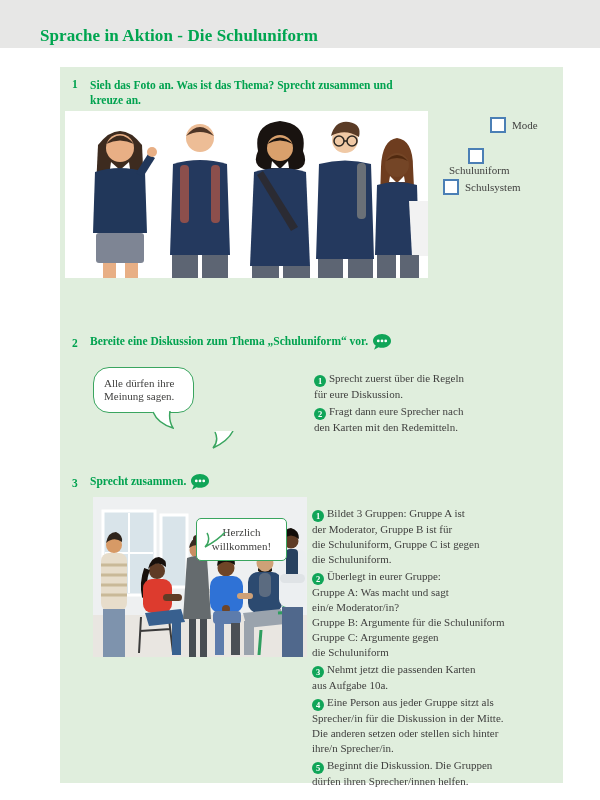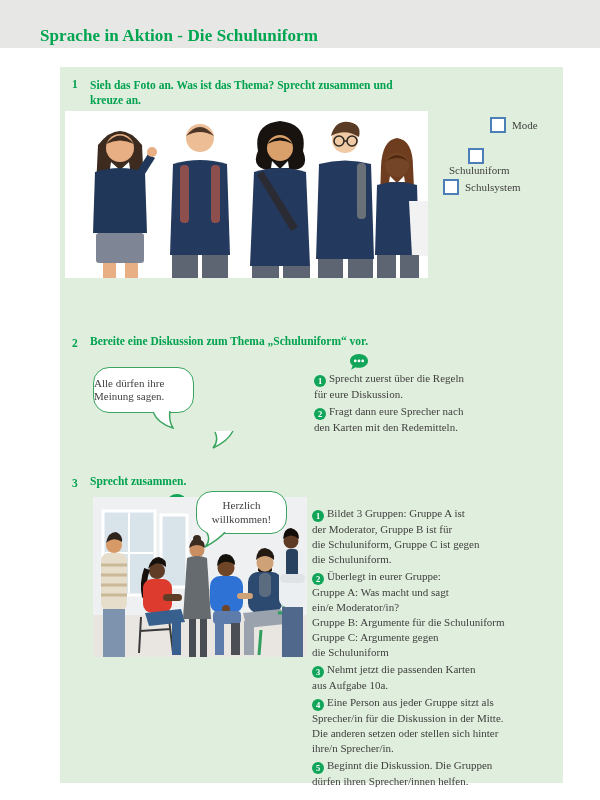--- a/index.html
+++ b/index.html
@@ -16,39 +16,39 @@
   }
   .panel { position:absolute; left:60px; top:67px; width:503px; height:716px; background:#e0eedd; }
 
   .ex-num {
     position:absolute; font-size:11.5px; font-weight:bold; color:#00a24f;
   }
   .ex-head {
     position:absolute; font-size:11.5px; font-weight:bold; color:#00a24f;
     line-height:14.5px; white-space:pre-line;
   }
-  .head-row { position:absolute; display:flex; align-items:flex-end; gap:5px;flex-direction:column; }
+  .head-row { position:absolute; display:flex; align-items:flex-start; gap:5px; }
   .head-row .ex-head { position:static; }
 
   .photo { position:absolute; overflow:hidden; }
   .photo svg { display:block; }
 
   .cb-row { position:absolute; display:flex; align-items:center; }
   .cb-box {
     width:16px; height:16px; background:#ffffff; border:2px solid #4b7fb5;
     flex:0 0 auto; cursor:pointer;
   }
   .cb-label { font-size:11px; color:#3f3f3e; margin-left:6px; }
 
   .bubble {
     position:absolute; background:#ffffff; border:1.5px solid #3aa55f;
     font-size:11px; line-height:13.5px; color:#3f3f3e; white-space:pre-line;
     display:flex; align-items:center; justify-content:center; z-index:3;
   }
-  .bubble.left-text { text-align:right; justify-content:flex-start; }
+  .bubble.left-text { text-align:right; justify-content:flex-start; padding-left:10px; }
   .bubble.center-text { text-align:center; }
   .tail { position:absolute; z-index:4; }
 
   .steps { position:absolute; font-size:11px; line-height:15px; color:#3f3f3e; }
   .steps p { margin:2px; }
   .step-text { white-space:pre-line; }
   .step-num {
     display:inline-flex; align-items:center; justify-content:center;
     width:12px; height:12px; border-radius:50%; background:#10a558;
     color:#ffffff; font-size:8.5px; font-weight:bold; margin-right:3px;
@@ -257,21 +257,21 @@
         <circle cx="198" cy="44" r="7.5" fill="#5e3b24"></circle>
         <path d="M190,42 Q191,31 198,31 Q206,33 206,42 Q198,35 190,42 Z" fill="#120d09"></path>
         <rect x="186" y="52" width="27" height="58" rx="8" fill="#eceff1"></rect>
         <rect x="193" y="52" width="12" height="29" rx="4" fill="#27415f"></rect>
         <rect x="187" y="77" width="25" height="9" rx="4.5" fill="#dfe3e6"></rect>
         <rect x="189" y="110" width="21" height="50" fill="#50688c"></rect>
       </g>
     </svg>
   </div>
 
-  <div class="bubble center-text" style="left:196px; top:491px; width:91px; height:43px; border-radius:16px;">Herzlich
+  <div class="bubble center-text" style="left:196px; top:518px; width:91px; height:43px; border-radius:5px;">Herzlich
 willkommen!</div>
   <svg class="tail" style="left:204px; top:532px;" width="24" height="16" viewBox="0 0 24 16">
     <path d="M3,0 L21,0 C17,5 10,10 1,15 C6,10 5,4 3,0 Z" fill="#ffffff"></path>
     <path d="M21,0 C17,5 10,10 1,15 C6,10 5,4 3,1" fill="none" stroke="#3aa55f" stroke-width="1.5"></path>
   </svg>
 
   <div class="steps" style="left:310px; top:504px; width:238px;">
     <p><span class="step-num">1</span><span class="step-text">Bildet 3 Gruppen: Gruppe A ist
 der Moderator, Gruppe B ist für
 die Schuluniform, Gruppe C ist gegen

